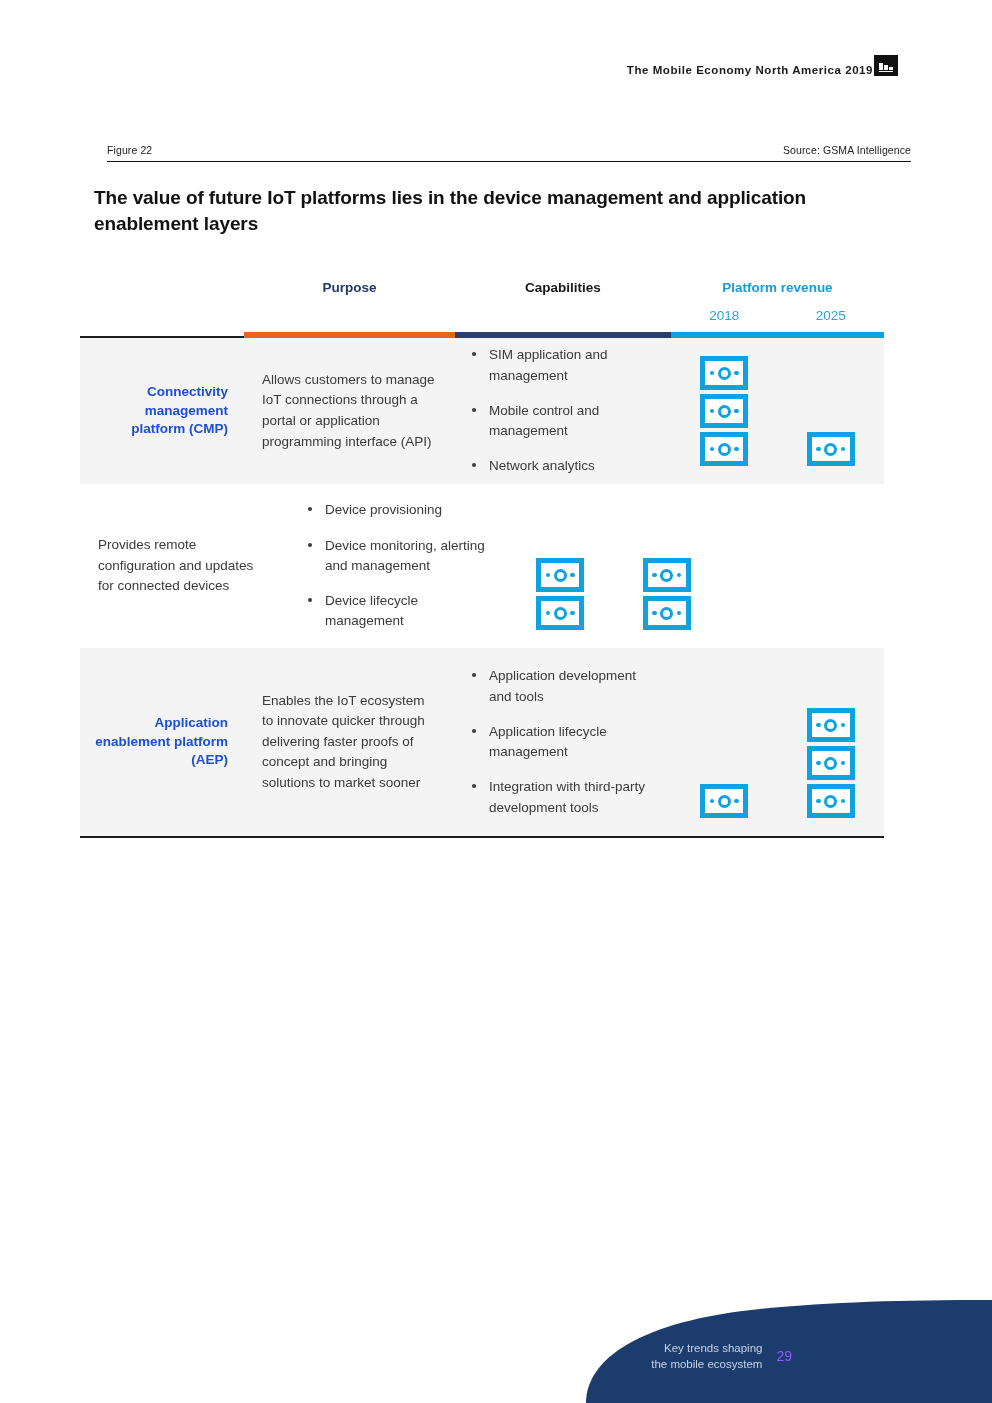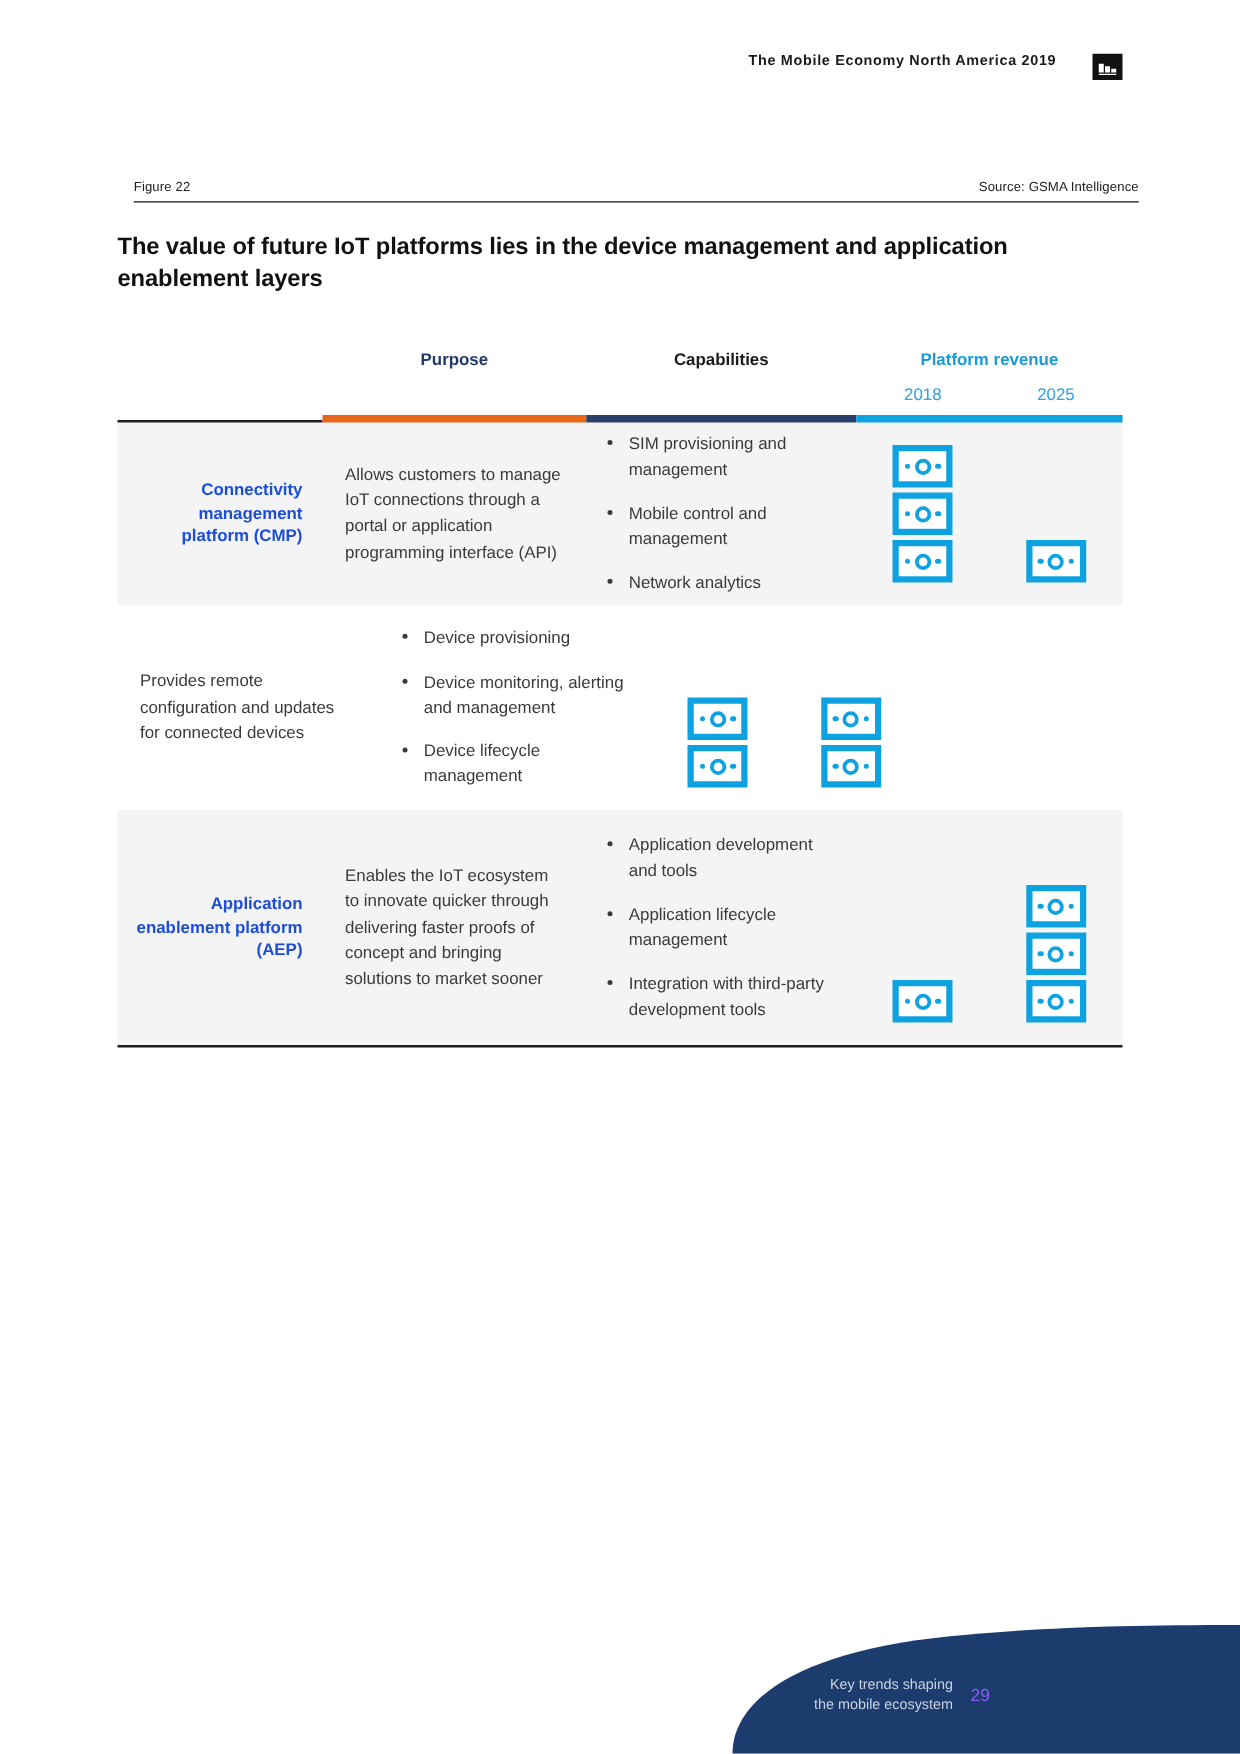--- a/index.html
+++ b/index.html
@@ -12,25 +12,25 @@
     height: 1403px;
     position: relative;
     font-family: "Liberation Sans", sans-serif;
     color: #1a1a1a;
     overflow: hidden;
   }
 
   
   .page-header {
     position: absolute;
-    top: 43px;
+    top: 55px;
     right: 94px;
     display: flex;
-    align-items: flex-start;
-    gap: 29px;
+    align-items: flex-end;
+    gap: 1px;
   }
   .page-header .running-title {
     font-size: 11.5px;
     font-weight: 700;
     letter-spacing: 0.55px;
     color: #1a1a1a;
     white-space: nowrap;
   }
   .gsma-logo {
     width: 24px;
@@ -76,21 +76,21 @@
     font-size: 19px;
     font-weight: 700;
     line-height: 1.38;
     letter-spacing: -0.1px;
     color: #111111;
   }
 
   
   .table-wrap {
     position: absolute;
-    left: 94px;
+    left: 80px;
     top: 280px;
     width: 804px;
   }
 
   .col-head-row {
     display: flex;
     height: 52px;
   }
   .ch {
     box-sizing: border-box;
@@ -332,21 +332,21 @@
 
   <div class="t-row shaded" style="height:146px;">
     <div class="c-platform">
       <div class="plat-name">Connectivity management platform (CMP)</div>
     </div>
     <div class="c-purpose">
       <p>Allows customers to manage IoT connections through a portal or application programming interface (API)</p>
     </div>
     <div class="c-cap">
       <ul>
-        <li>SIM provisioning and management</li>
+        <li>SIM application and management</li>
         <li>Mobile control and management</li>
         <li>Network analytics</li>
       </ul>
     </div>
     <div class="c-rev">
       <div class="rev-col">
           <span class="note">
             <span class="frame"></span>
             <span class="dot l"></span>
             <span class="coin"></span>

